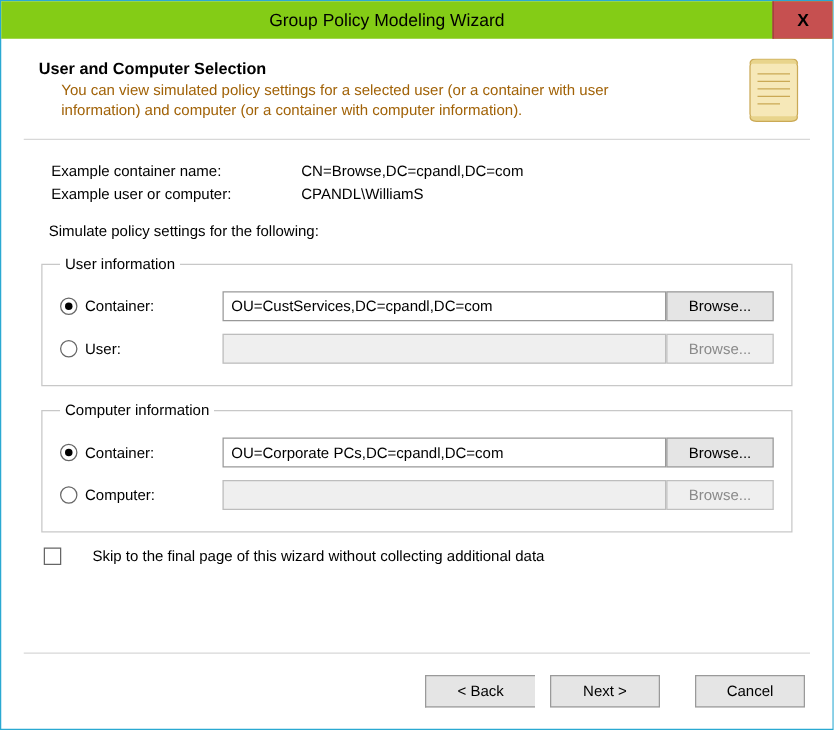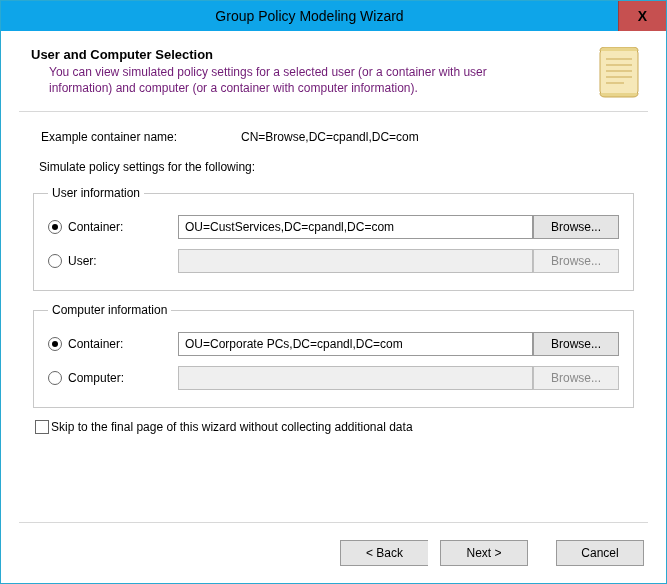--- a/index.html
+++ b/index.html
@@ -1,43 +1,43 @@
 <!DOCTYPE html>
 <html><head>
   <meta charset="utf-8">
   <style>
     * { box-sizing: border-box; }
     body { margin: 0; padding: 0; font-family: "Segoe UI", Tahoma, sans-serif; font-size: 12px; background: #fff; }
     .window { width: 667px; height: 584px; border: 1px solid #2aa9d2; display: flex; flex-direction: column; background: #fff; }
-    .titlebar { height: 30px; background: #0ea5e9; display: flex; align-items: stretch; justify-content: space-between; }
+    .titlebar { height: 30px; background: #84cc16; display: flex; align-items: stretch; justify-content: space-between; }
     .titlebar-title { flex: 1; text-align: center; line-height: 30px; color: #000; font-size: 14px; }
     .close-btn { width: 48px; background: #c65050; display: flex; align-items: center; justify-content: center; border-left: 1px solid #9b3d3d; cursor: default; }
     .close-btn span { color: #000; font-weight: bold; font-size: 14px; }
     .content { flex: 1; padding: 0; display:flex; flex-direction:column; }
     .header { display:flex; align-items:flex-start; padding: 16px 22px 10px 30px; }
     .header-text { flex:1; }
     .header-title { font-weight: bold; font-size: 13px; color:#000; margin-bottom: 2px; }
-    .header-desc { font-size: 12px; color:#701a75; padding-left: 18px; line-height: 1.35; max-width: 520px; }
+    .header-desc { font-size: 12px; color:#a16207; padding-left: 18px; line-height: 1.35; max-width: 520px; }
     .banner-icon { width: 50px; height: 52px; margin-left: 12px; }
     .divider { height:1px; background:#d8d8d8; margin: 2px 18px 0 18px; }
     .body { padding: 14px 24px 0 24px; flex:1; }
     .example-row { display:flex; margin: 4px 0 4px 16px; }
     .example-label { width: 200px; }
     .simulate-label { margin: 16px 0 8px 14px; }
     fieldset.group { border: 1px solid #c8c8c8; margin: 12px 8px 12px 8px; padding: 10px 14px 12px 14px; }
     fieldset.group legend { padding: 0 4px; color:#000; font-size:12px; }
     .row { display:flex; align-items:center; height: 34px; }
     .radio-wrap { display:flex; align-items:center; width: 130px; gap: 6px; }
     .radio { width:14px; height:14px; border-radius:50%; border:1px solid #666; display:flex; align-items:center; justify-content:center; background:#fff; }
     .radio.checked::after { content:""; width:6px; height:6px; border-radius:50%; background:#000; }
     .text-input { flex:1; height:24px; border:1px solid #999; padding: 2px 6px; font-size:12px; line-height:18px; background:#fff; }
     .text-input.disabled { background:#efefef; border-color:#bdbdbd; color:#777; }
     .btn { width:86px; height:24px; border:1px solid #9a9a9a; background:#e5e5e5; font-size:12px; text-align:center; line-height:22px; cursor:default; }
     .btn.disabled { color:#8a8a8a; border-color:#c0c0c0; background:#efefef; }
-    .skip-row { display:flex; align-items:center; gap:2px; margin: 6px 10px 0 10px; }
+    .skip-row { display:flex; align-items:center; gap:25px; margin: 6px 10px 0 10px; }
     .checkbox { width:14px; height:14px; border:1px solid #666; background:#fff; }
     .footer-sep { height:1px; background:#d8d8d8; margin: 16px 18px 0 18px; }
     .footer { height:60px; display:flex; justify-content:flex-end; align-items:center; padding: 0 22px; gap:12px; }
     .nav-btn { width:88px; height:26px; border:1px solid #9a9a9a; background:#e5e5e5; font-size:12px; text-align:center; line-height:24px; }
     .nav-btn.cancel { margin-left: 16px; }
     .nav-btn.back { border-right:none; }
   </style>
 </head>
 <body>
 
@@ -65,20 +65,24 @@
         <line x1="12" y1="30" x2="38" y2="30" stroke="#caa955"></line>
         <line x1="12" y1="36" x2="30" y2="36" stroke="#caa955"></line>
       </svg>
     </div>
     <div class="divider"></div>
 
     <div class="body">
       <div class="example-row">
         <div class="example-label">Example container name:</div>
         <div>CN=Browse,DC=cpandl,DC=com</div>
+      </div>
+      <div class="example-row">
+        <div class="example-label">Example user or computer:</div>
+        <div>CPANDL\WilliamS</div>
       </div>
 
       <div class="simulate-label">Simulate policy settings for the following:</div>
 
       <fieldset class="group">
         <legend>User information</legend>
         <div class="row">
           <div class="radio-wrap">
             <div class="radio checked"></div>
             <span>Container:</span>

